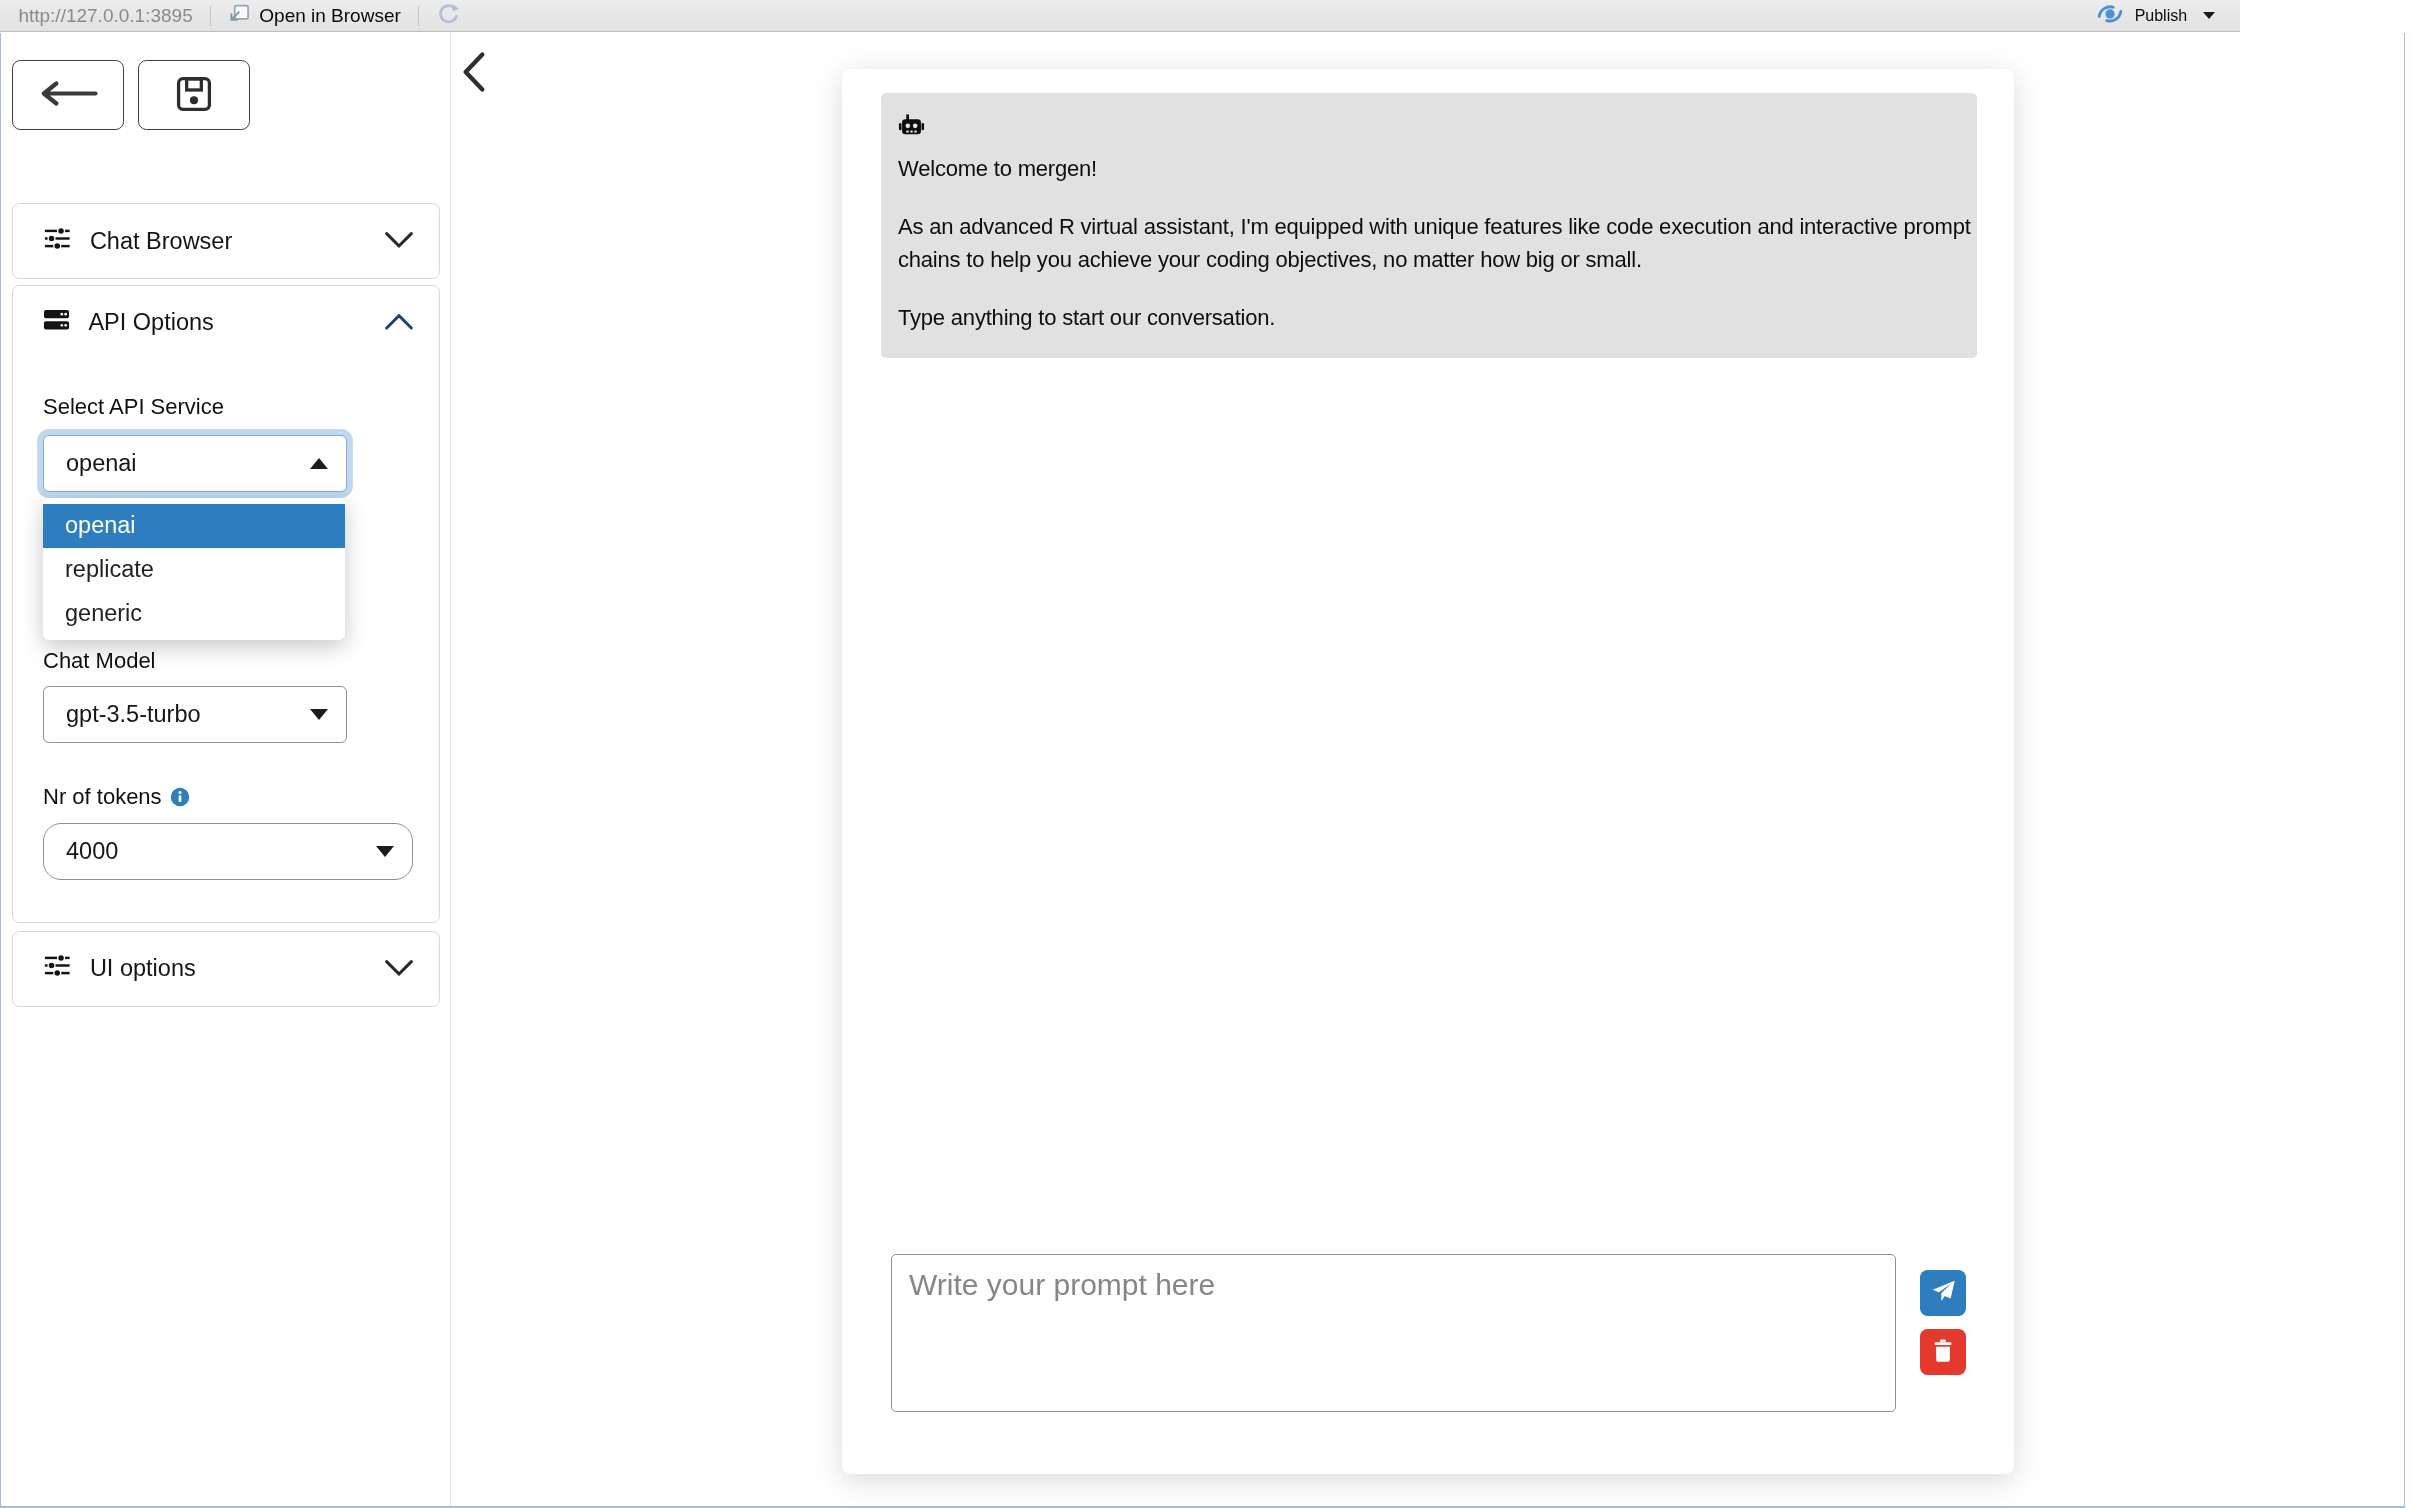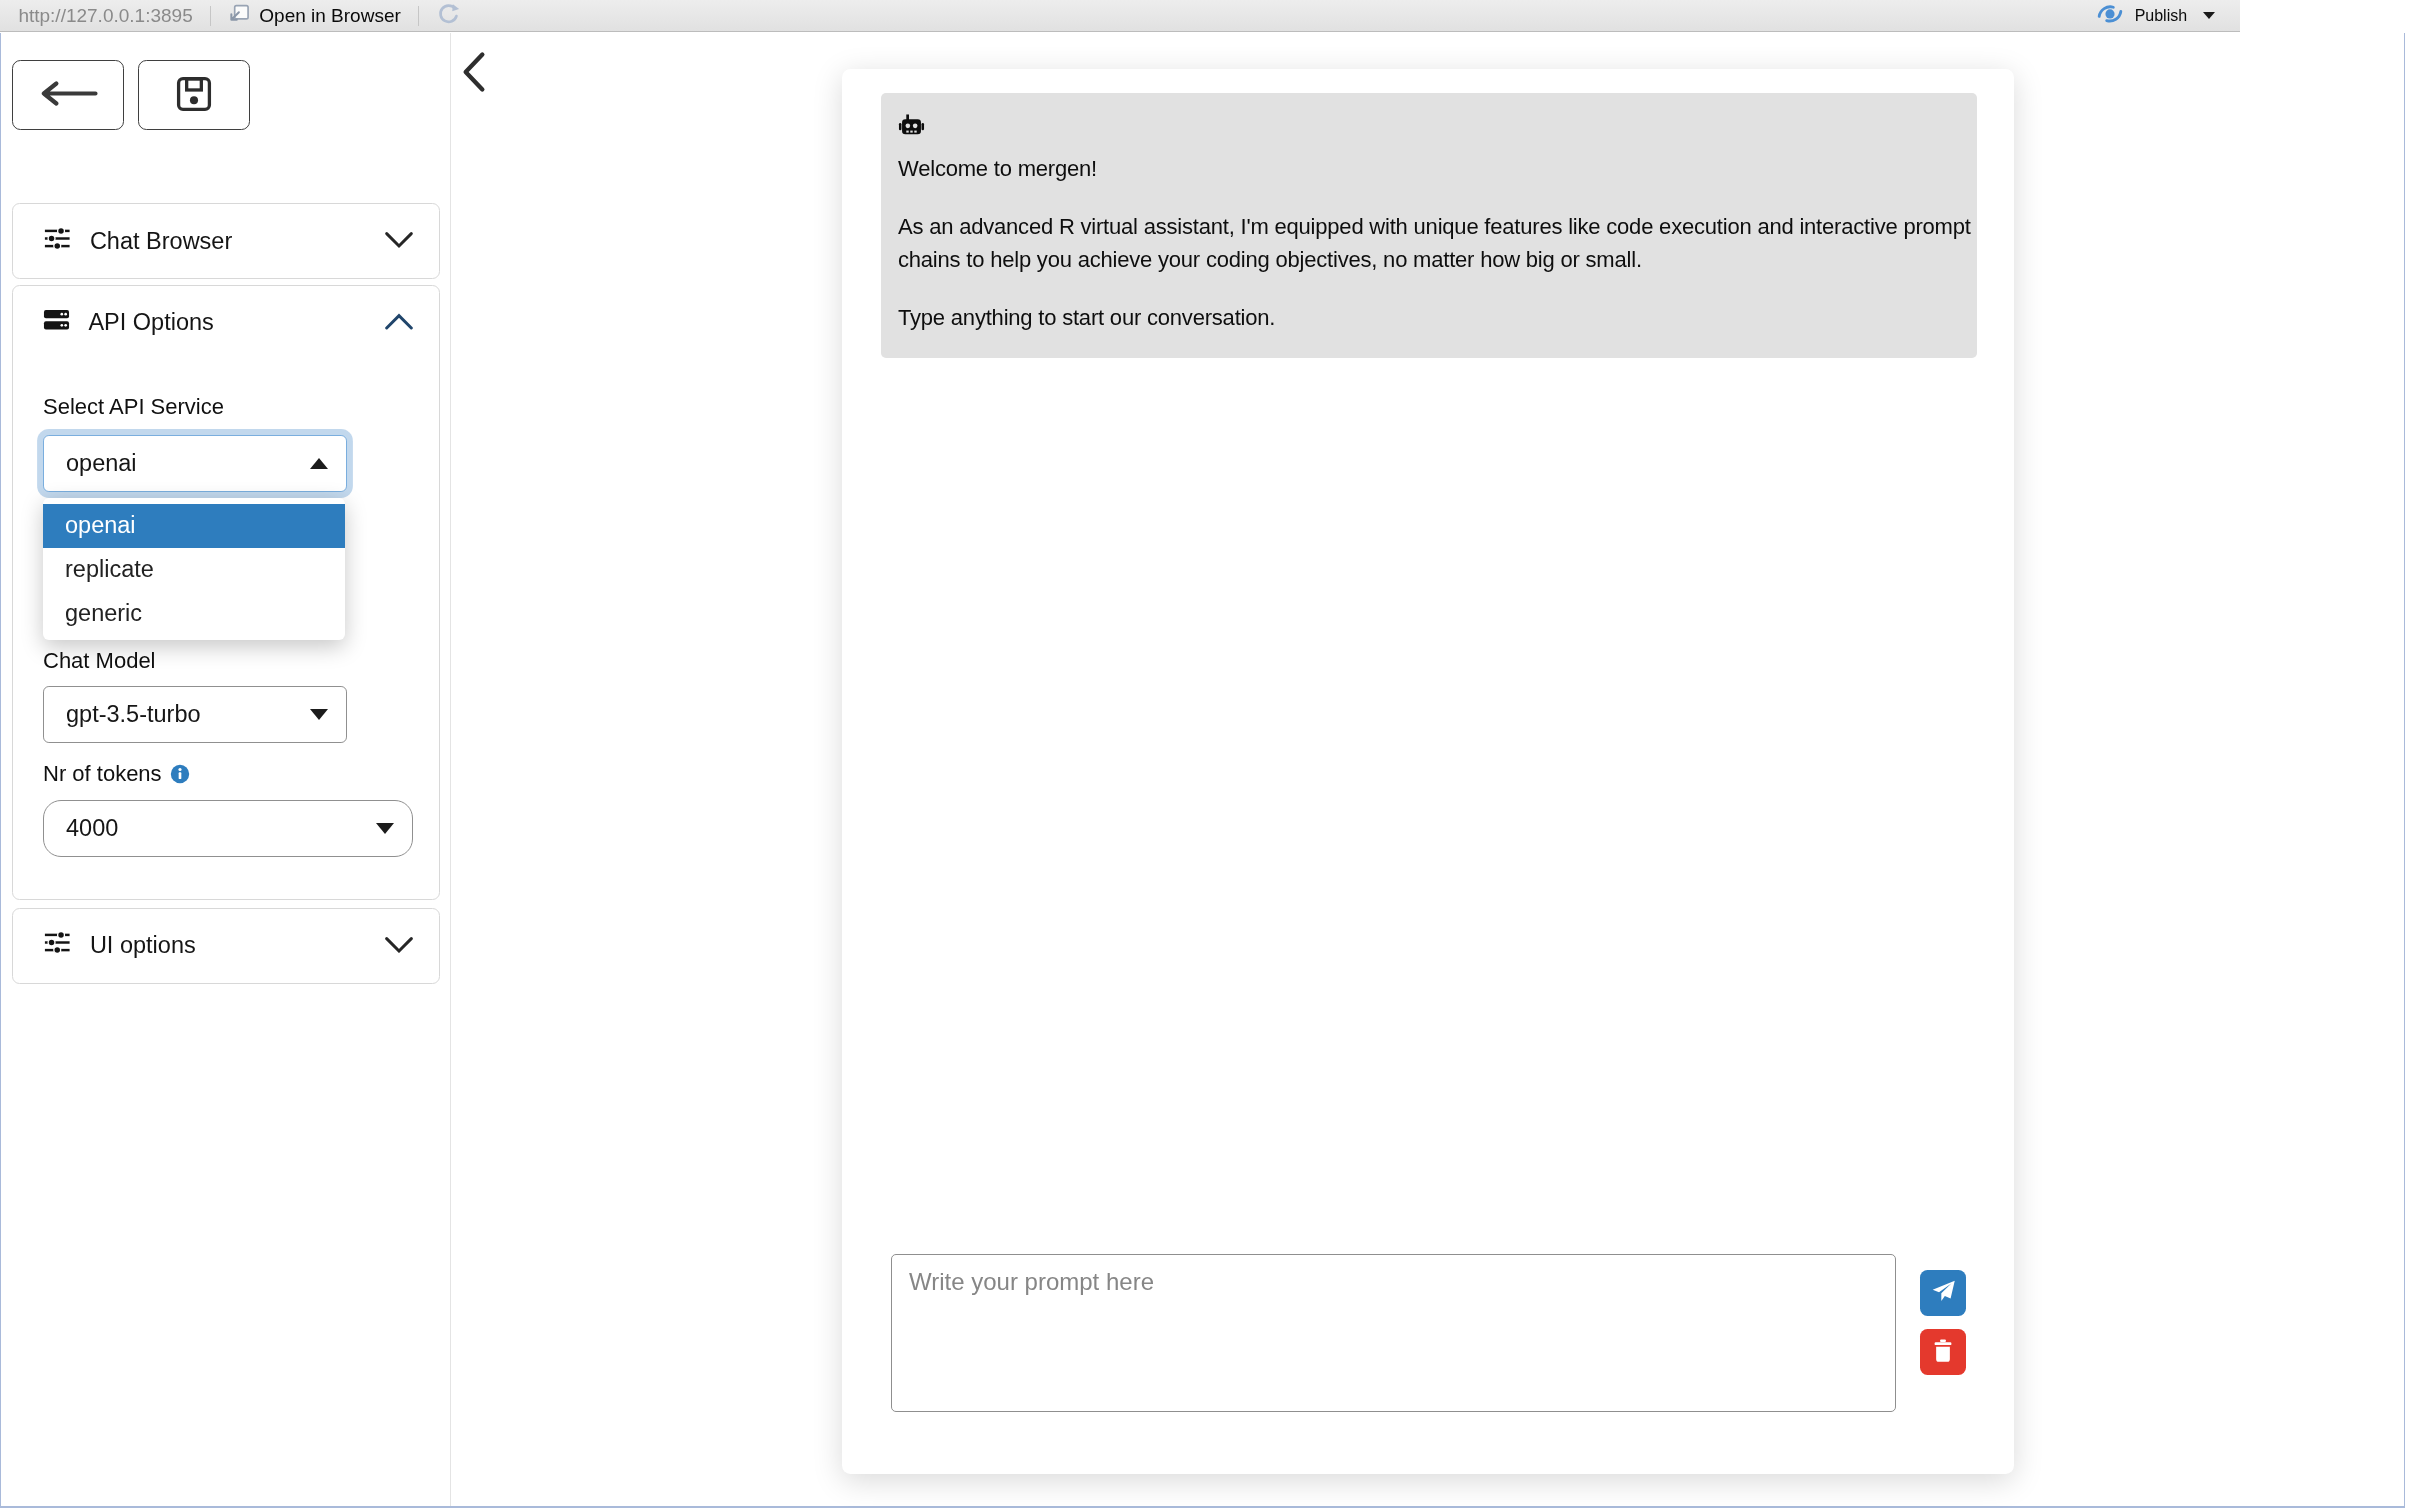--- a/index.html
+++ b/index.html
@@ -35,21 +35,21 @@
   .card-api  { margin-top:5.9px; }
   .card-ui   { margin-top:7.5px; }
   .acc-header { height:74px; display:flex; align-items:center; gap:18.4px; padding:0 25px 0 30px;
     font-size:23.5px; color:#151515; cursor:pointer; }
   .acc-header .chev { margin-left:auto; }
   .acc-body { padding:0 29px 42px 30px; }
 
   .field-label { font-size:22px; color:#101010; display:flex; align-items:center; gap:8.4px; }
   .lbl-service { margin-top:34px; }
   .lbl-model   { margin-top:8.4px; }
-  .lbl-tokens  { margin-top:18px; }
+  .lbl-tokens  { margin-top:41px; }
 
   .select { position:relative; height:57px; border:0.8px solid #909090; border-radius:5.9px;
     background:#fff; display:flex; align-items:center; padding:0 47px 0 22px;
     font-size:23.5px; color:#161616; cursor:pointer; }
   .select-service { width:304px; margin-top:15px; border-color:#7aaede;
     box-shadow:0 0 0 5.9px rgba(120,168,216,0.45); }
   .select-model { width:304px; margin-top:11.7px; }
   .select-tokens { width:370px; margin-top:13.4px;border-radius:18px; }
   .tri { position:absolute; right:18.4px; width:0; height:0;
     border-left:9.2px solid transparent; border-right:9.2px solid transparent; }
@@ -72,21 +72,21 @@
     background:#fff; border-radius:8.4px; box-shadow:0 6.7px 30px rgba(0,0,0,0.15); }
   .bot-msg { position:absolute; left:39px; top:24px; width:1096px; height:265px;
     background:#e1e1e1; border-radius:5px; padding:17.6px 17px; color:#0e0e0e; }
   .bot-msg p { font-size:22px; letter-spacing:-0.2px; line-height:33px; }
   .msg-title { margin-top:11px; }
   .msg-body  { margin-top:25px; width:1073px; }
   .msg-cta   { margin-top:25px; }
 
   .prompt-textarea { position:absolute; left:49px; top:1185px; width:1005px; height:158px;
     border:1.7px solid #8f8f8f; border-radius:5px; padding:13.4px 17px; resize:none;
-    font-family:"Liberation Sans", sans-serif; font-size:24px; color:#333; outline:none; }
+    font-family:"Liberation Sans", sans-serif; font-size:30px; color:#333; outline:none; }
   .prompt-textarea::placeholder { color:#868686; opacity:1; }
   .btn-col { position:absolute; left:1078px; top:1201px; display:flex; flex-direction:column; gap:13.4px; }
   .sq-btn { width:46px; height:46px; border:none; border-radius:7.5px;
     display:flex; align-items:center; justify-content:center; cursor:pointer; }
   .btn-send { background:#2e7dbe; }
   .btn-clear { background:#e4392d; }
 </style>
 </head>
 <body>
 

